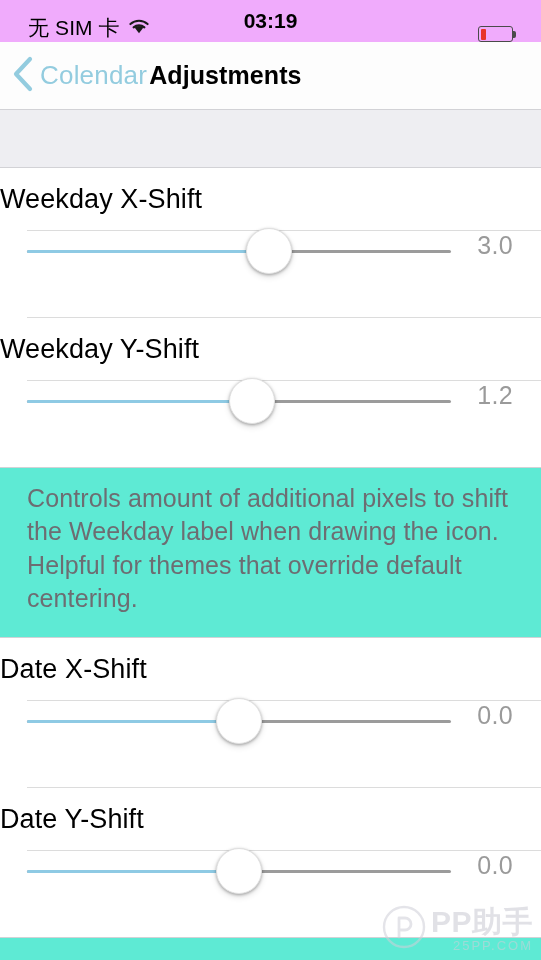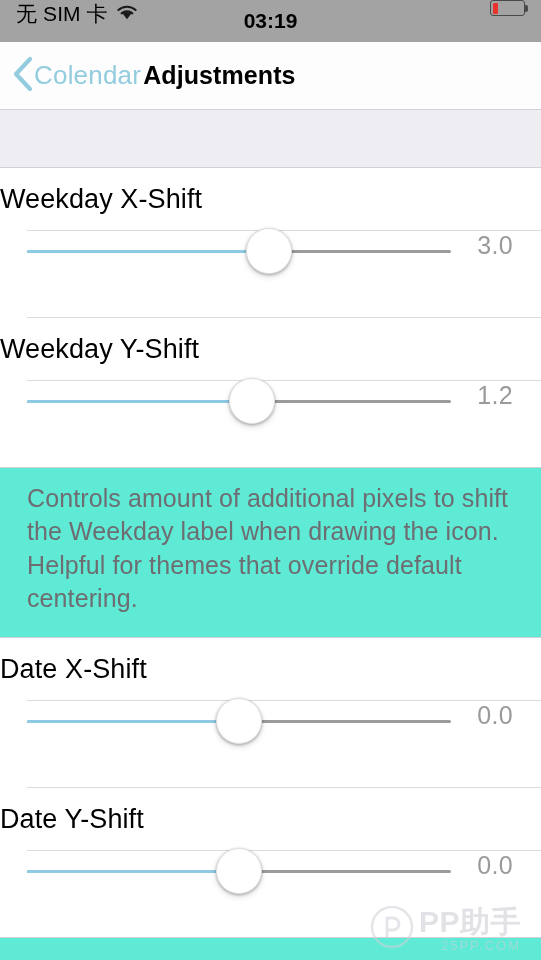--- a/index.html
+++ b/index.html
@@ -13,24 +13,24 @@
     position:relative;
     width:541px; height:960px;
     background:#eeeef2;
     overflow:hidden;
   }
 
   
   .status-bar {
     position:relative;
     height:42px;
-    background:#a3a3a3;
-    display:flex;
-    align-items:flex-start;
-    padding:0 16px;
+    background:#f0abfc;
+    display:flex;
+    align-items:flex-end;
+    padding:0 28px;
   }
   .status-left {
     display:flex; align-items:center; gap:7px;
     font-size:21px; color:#000; letter-spacing:.1px;
   }
   .status-carrier { font-size:21px; color:#000; }
   .wifi-icon { display:block; }
   .status-time {
     position:absolute; left:0; right:0; top:0; bottom:0;
     display:flex; align-items:center; justify-content:center;
@@ -65,20 +65,21 @@
     height:68px;
     background:#fdfdfd;
     border-bottom:1px solid #d2d2d6;
     display:flex;
     align-items:center;
   }
   .nav-back {
     display:flex; align-items:center;
     padding-left:12px;
     cursor:pointer;
+    gap:6px;
   }
   .chevron-left { display:block; }
   .nav-back-label {
     font-size:26px;
     color:#93ccdf;
     letter-spacing:.2px;
   }
   .nav-title {
     font-size:25px;
     font-weight:bold;
@@ -168,21 +169,21 @@
   .footer-note-text {
     font-size:25px;
     line-height:1.33;
     color:#6d6d72;
     letter-spacing:.1px;
   }
 
   
   .watermark {
     position:absolute;
-    right:20px;
+    right:8px;
     bottom:6px;
     display:flex;
     align-items:center;
     gap:4px;
     pointer-events:none;
     opacity:.55;
   }
   .wm-logo { display:block; }
   .wm-text-wrap { display:flex; flex-direction:column; line-height:1; }
   .wm-title {

